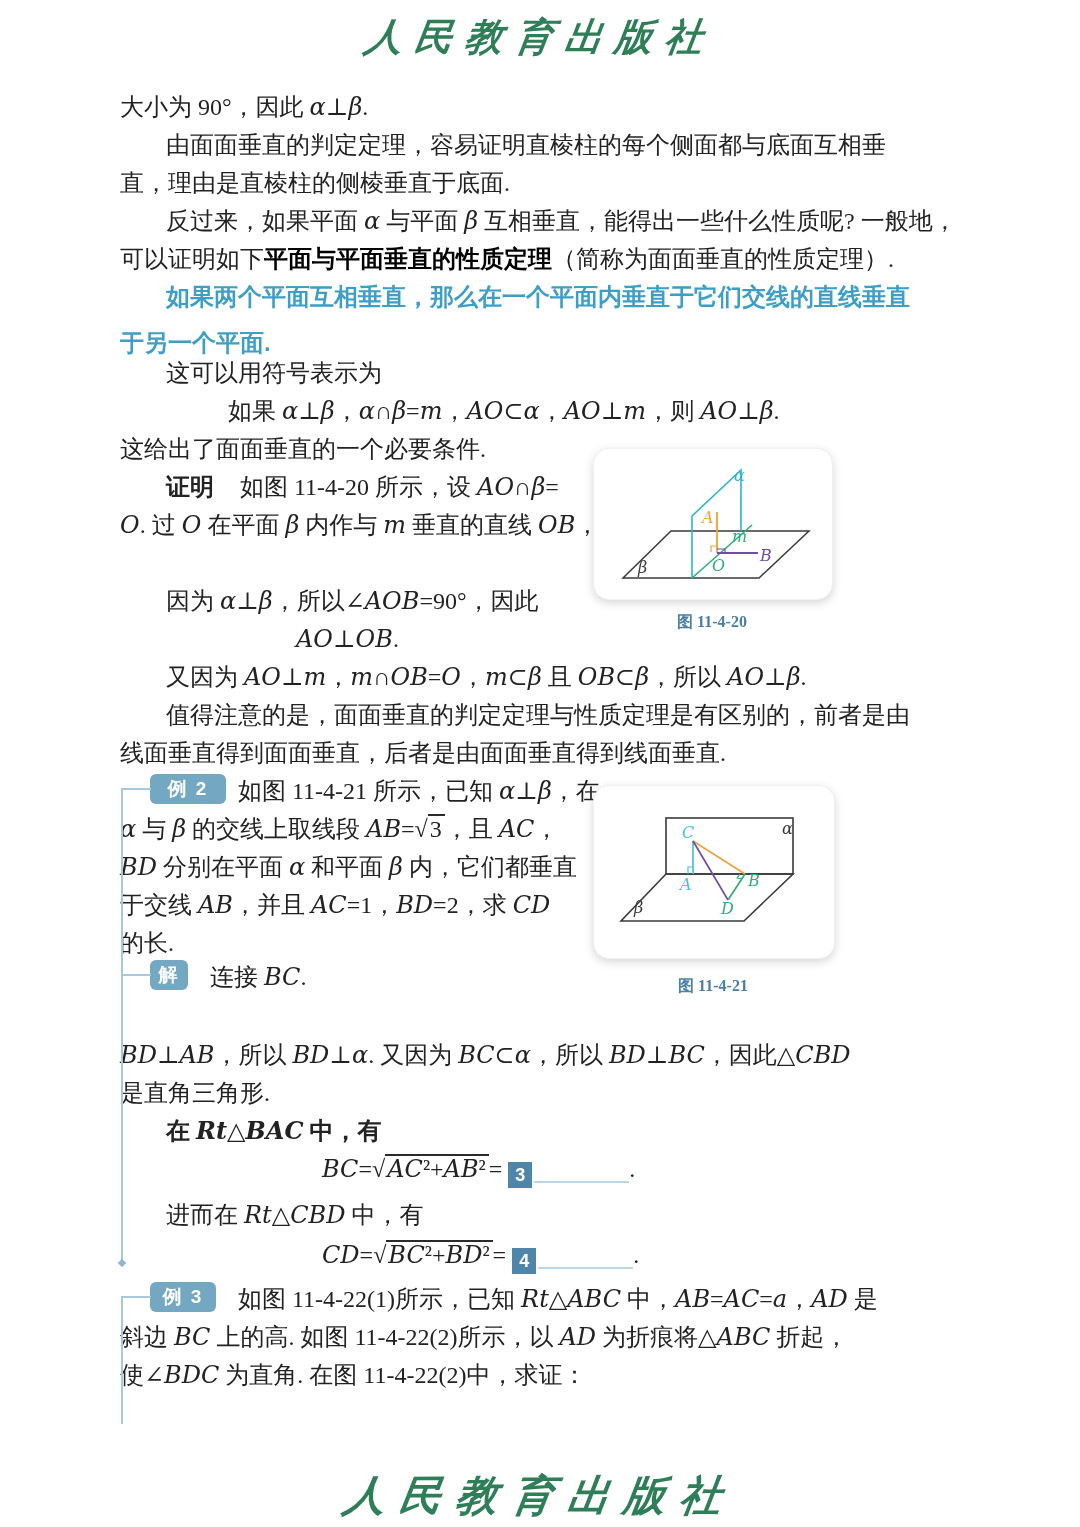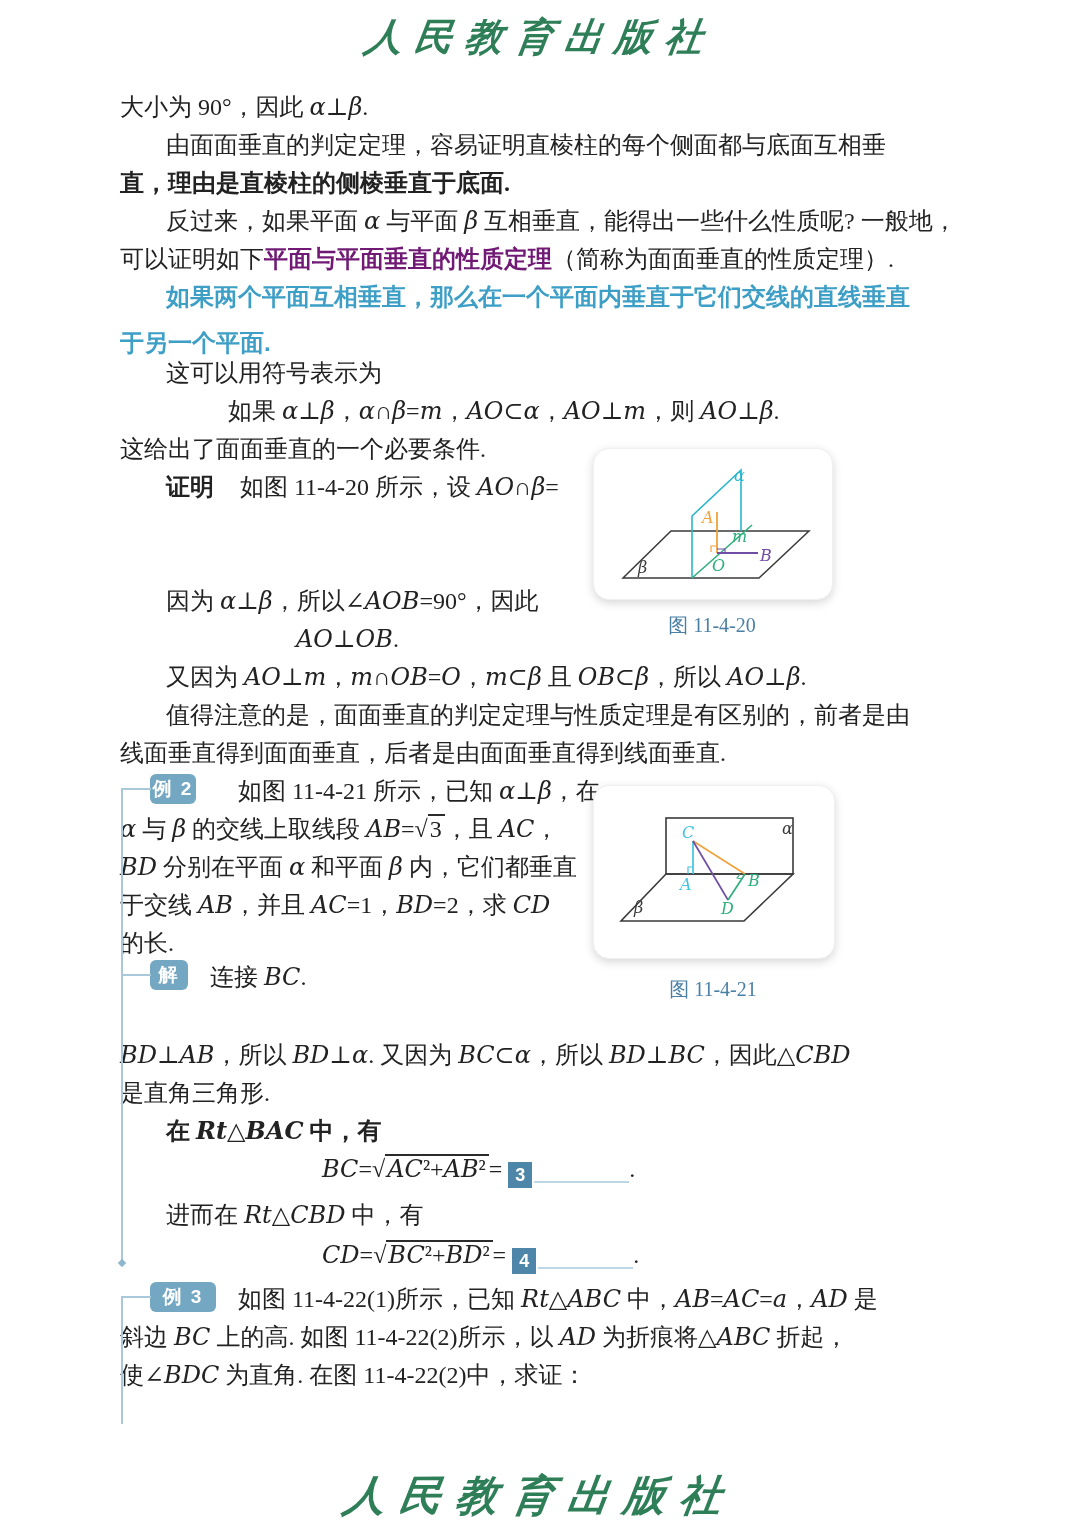--- a/index.html
+++ b/index.html
@@ -1,30 +1,30 @@
 <!DOCTYPE html>
 <html><head>
 <meta charset="utf-8">
 <style>
   html,body{margin:0;padding:0;background:#fff;}
   #page{position:relative;width:1080px;height:1527px;margin:0 auto;background:#fff;overflow:hidden;
         font-family:"Liberation Serif","DejaVu Serif",serif;color:#222;}
   .ln{position:absolute;white-space:nowrap;font-size:24px;line-height:38px;}
   .ln i{font-family:"DejaVu Serif","Liberation Serif",serif;}
   .teal{color:#3e9fc6;font-family:"Liberation Sans","DejaVu Sans",sans-serif;font-weight:bold;}
-  .linkteal{color:#701a75;}
+  .linkteal{color:#000000;}
   .bold{font-weight:bold;}
   .badge{position:absolute;height:30px;border-radius:6px;background:#74a7c1;color:#fff;
          font-family:"Liberation Sans","DejaVu Sans",sans-serif;font-size:19px;font-weight:bold;
          display:flex;align-items:center;justify-content:center;letter-spacing:2px;}
   .bracket{position:absolute;background:#a9c9da;}
   .brtip{position:absolute;width:6px;height:6px;background:#8fb8cf;transform:rotate(45deg);}
   .figcard{position:absolute;background:#fff;border:1px solid #f0f0f0;border-radius:16px;
            box-shadow:0 3px 10px rgba(0,0,0,0.16);}
-  .figcap{position:absolute;text-align:center;color:#4a7fa6;font-weight:normal;font-size:20px;
+  .figcap{position:absolute;text-align:center;color:#4a7fa6;font-weight:bold;font-size:16px;
           font-family:"Liberation Serif","DejaVu Serif",serif;}
   .logo{position:absolute;color:#2e7e58;font-style:italic;font-weight:bold;
         font-family:"DejaVu Serif","Liberation Serif",serif;transform:skewX(-8deg);}
   .footer-sec{color:#9aa0a0;font-size:19px;}
   .footer-num{color:#222;font-size:21px;font-weight:bold;font-family:"Liberation Sans","DejaVu Sans",sans-serif;}
   .rad{border-top:2px solid #2b2b2b;padding:0 3px 1px 2px;}
   .blankbox{display:inline-block;min-width:24px;height:26px;background:#4d86a8;color:#fff;
             font-family:"Liberation Sans","DejaVu Sans",sans-serif;font-size:18px;font-weight:bold;
             text-align:center;line-height:26px;vertical-align:-4px;margin:0 2px 0 6px;}
   .blankline{display:inline-block;width:95px;border-bottom:2px solid #bcd8e6;vertical-align:-6px;}
@@ -32,36 +32,37 @@
 </style>
 </head>
 <body>
 
 <div id="page">
 
   <div class="logo" style="top:12px;left:0;width:1080px;text-align:center;font-size:38px;letter-spacing:12px;">人民教育出版社</div>
 
   <div class="ln" style="top:88px;left:120px;">大小为 90°，因此 <i>α</i>⊥<i>β</i>.</div>
   <div class="ln" style="top:126px;left:166px;">由面面垂直的判定定理，容易证明直棱柱的每个侧面都与底面互相垂</div>
-  <div class="ln" style="top:164px;left:120px;font-weight:bold;">直，理由是直棱柱的侧棱垂直于底面.</div>
+  <div class="ln" style="top:164px;left:120px;">直，理由是直棱柱的侧棱垂直于底面.</div>
   <div class="ln" style="top:202px;left:166px;">反过来，如果平面 <i>α</i> 与平面 <i>β</i> 互相垂直，能得出一些什么性质呢? 一般地，</div>
   <div class="ln" style="top:240px;left:120px;"><span>可以证明如下</span><span class="linkteal bold">平面与平面垂直的性质定理</span><span>（简称为面面垂直的性质定理）.</span></div>
   <div class="ln teal" style="top:278px;left:166px;">如果两个平面互相垂直，那么在一个平面内垂直于它们交线的直线垂直</div>
   <div class="ln teal" style="top:324px;left:120px;">于另一个平面.</div>
   <div class="ln" style="top:354px;left:166px;">这可以用符号表示为</div>
   <div class="ln" style="top:392px;left:228px;">如果 <i>α</i>⊥<i>β</i>，<i>α</i>∩<i>β</i>=<i>m</i>，<i>AO</i>⊂<i>α</i>，<i>AO</i>⊥<i>m</i>，则 <i>AO</i>⊥<i>β</i>.</div>
   <div class="ln" style="top:430px;left:120px;">这给出了面面垂直的一个必要条件.</div>
   <div class="ln" style="top:468px;left:166px;"><span class="bold">证明</span><span style="display:inline-block;width:26px;"></span><span>如图 11-4-20 所示，设 <i>AO</i>∩<i>β</i>=</span></div>
+  <div class="ln" style="top:506px;left:120px;"><i>O</i>. 过 <i>O</i> 在平面 <i>β</i> 内作与 <i>m</i> 垂直的直线 <i>OB</i>，</div>
   <div class="ln" style="top:582px;left:166px;">因为 <i>α</i>⊥<i>β</i>，所以∠<i>AOB</i>=90°，因此</div>
   <div class="ln" style="top:620px;left:296px;"><i>AO</i>⊥<i>OB</i>.</div>
   <div class="ln" style="top:658px;left:166px;">又因为 <i>AO</i>⊥<i>m</i>，<i>m</i>∩<i>OB</i>=<i>O</i>，<i>m</i>⊂<i>β</i> 且 <i>OB</i>⊂<i>β</i>，所以 <i>AO</i>⊥<i>β</i>.</div>
   <div class="ln" style="top:696px;left:166px;">值得注意的是，面面垂直的判定定理与性质定理是有区别的，前者是由</div>
   <div class="ln" style="top:734px;left:120px;">线面垂直得到面面垂直，后者是由面面垂直得到线面垂直.</div>
 
-  <div class="badge" style="top:774px;left:150px;width:46px;">例 2</div>
+  <div class="badge" style="top:774px;left:150px;width:76px;">例 2</div>
   <div class="ln" style="top:772px;left:238px;">如图 11-4-21 所示，已知 <i>α</i>⊥<i>β</i>，在</div>
   <div class="ln" style="top:810px;left:120px;"><span><i>α</i> 与 <i>β</i> 的交线上取线段 <i>AB</i>=</span><span>√</span><span class="rad">3</span><span>，且 <i>AC</i>，</span></div>
   <div class="ln" style="top:848px;left:120px;"><i>BD</i> 分别在平面 <i>α</i> 和平面 <i>β</i> 内，它们都垂直</div>
   <div class="ln" style="top:886px;left:120px;">于交线 <i>AB</i>，并且 <i>AC</i>=1，<i>BD</i>=2，求 <i>CD</i></div>
   <div class="ln" style="top:924px;left:120px;">的长.</div>
 
   <div class="badge" style="top:960px;left:150px;width:38px;">解</div>
   <div class="ln" style="top:958px;left:210px;">连接 <i>BC</i>.</div>
   <div class="ln" style="top:1036px;left:120px;"><i>BD</i>⊥<i>AB</i>，所以 <i>BD</i>⊥<i>α</i>. 又因为 <i>BC</i>⊂<i>α</i>，所以 <i>BD</i>⊥<i>BC</i>，因此△<i>CBD</i></div>
   <div class="ln" style="top:1074px;left:120px;">是直角三角形.</div>

